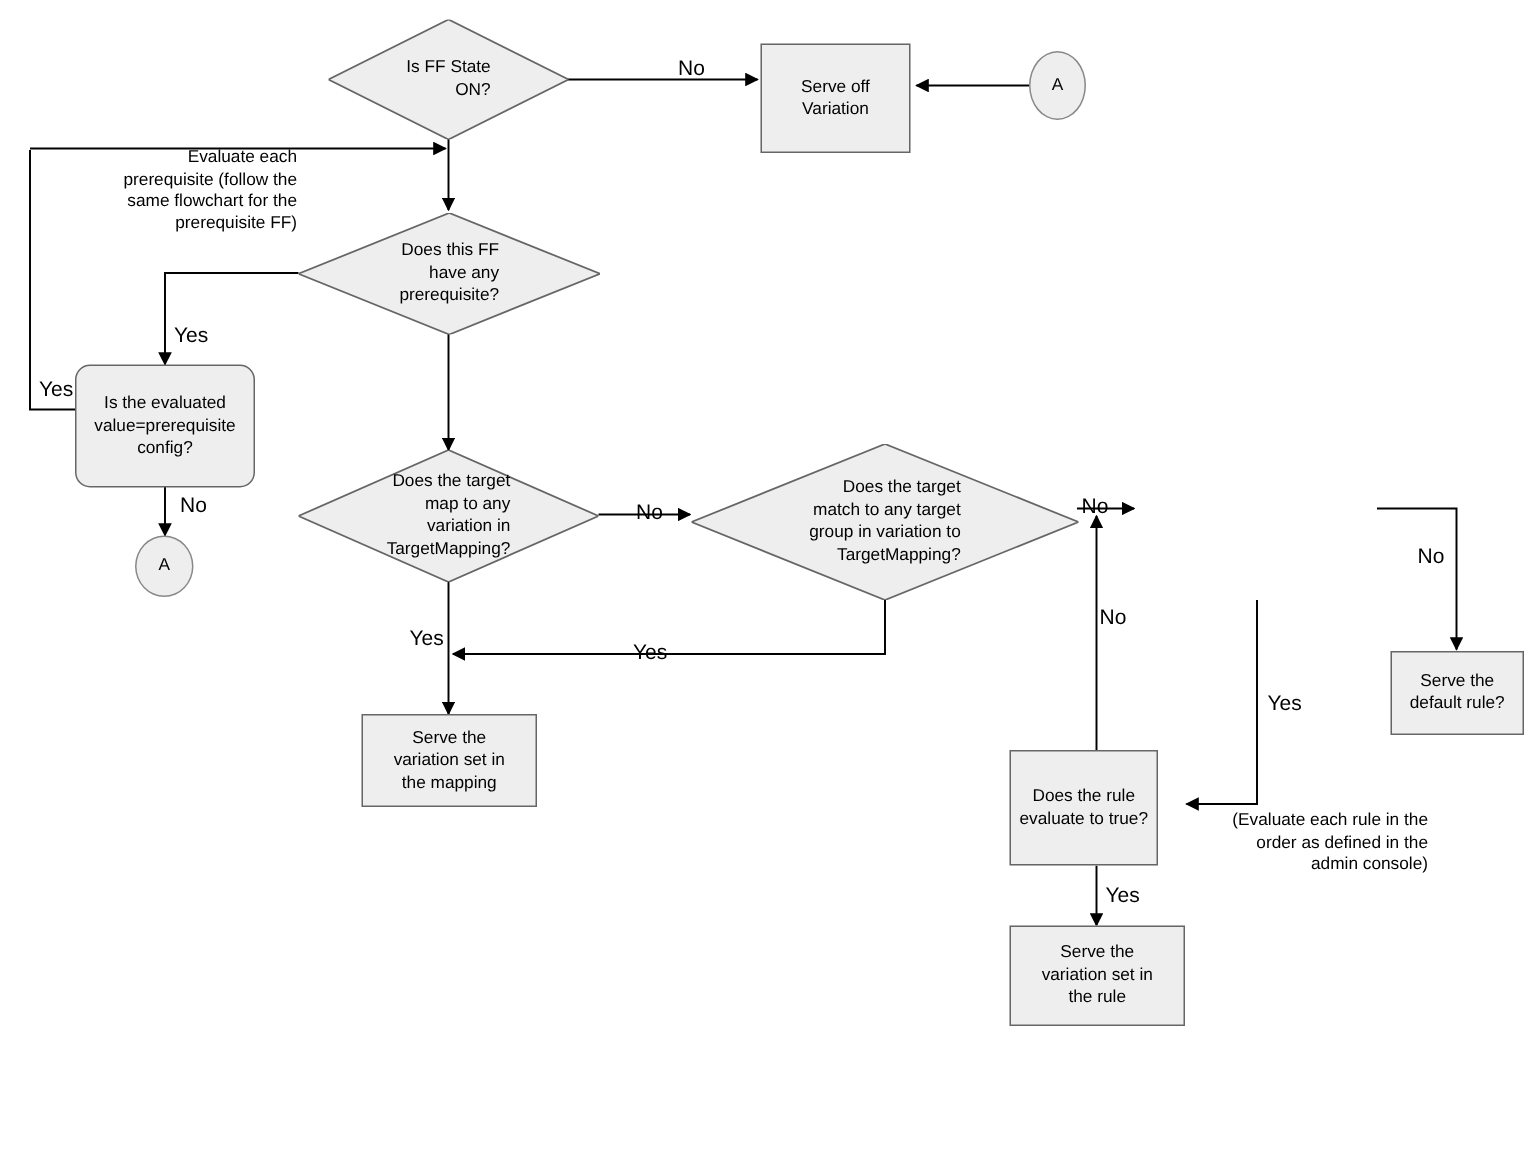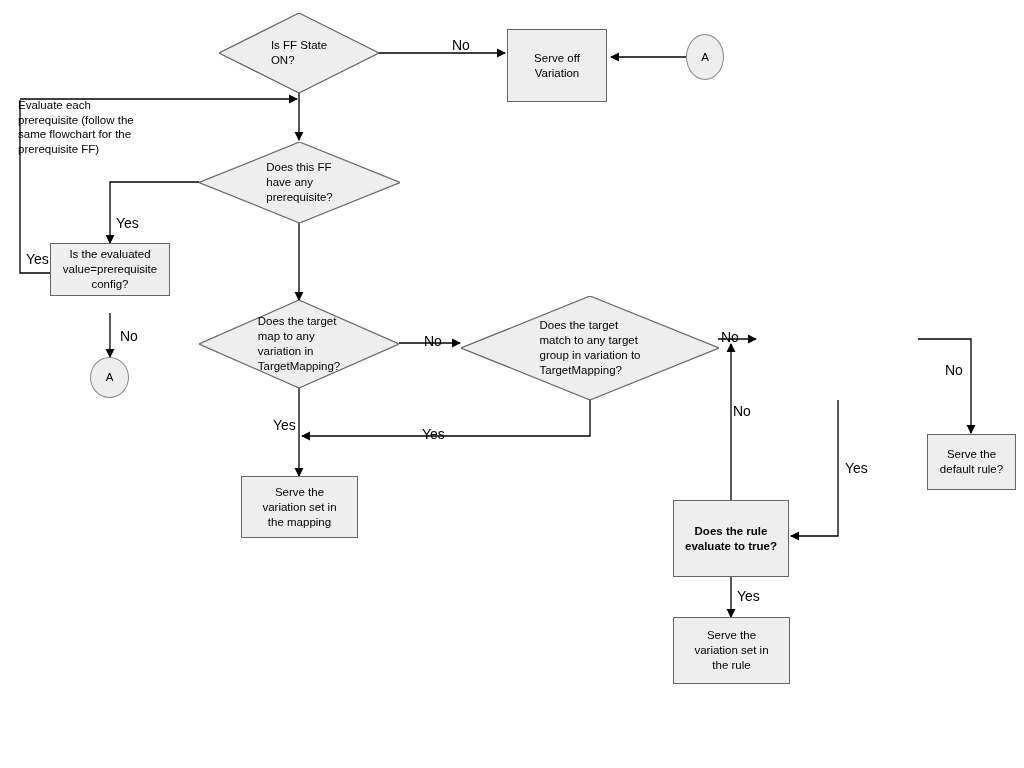--- a/index.html
+++ b/index.html
@@ -61,40 +61,41 @@
   .dia-wrap .dia-shape {
     position: absolute;
     left: 0;
     top: 0;
     width: 100%;
     height: 100%;
   }
   .dia-wrap .node-label {
     position: relative;
     z-index: 2;
-    text-align: left;
+    text-align: right;
     font-size: 11.5px;
     line-height: 15px;
     color: #000000;
     white-space: pre-line;
   }
   .edge-label {
     position: absolute;
     font-size: 14px;
     line-height: 14px;
     color: #000000;
     white-space: nowrap;
     background: transparent;
   }
   .note {
     position: absolute;
     font-size: 11.5px;
     line-height: 14.5px;
     color: #000000;
     white-space: pre-line;
+    text-align: right;
   }
 </style>
 </head>
 <body>
 
 <div id="canvas">
 
   <svg id="edges" viewBox="0 0 1024 768" xmlns="http://www.w3.org/2000/svg">
     <defs>
       <marker id="arrow" viewBox="0 0 10 10" refX="9" refY="5" markerWidth="7" markerHeight="7" orient="auto-start-reverse">
@@ -172,21 +173,21 @@
 
   <div class="dia-wrap" style="left:199px; top:142px; width:201px; height:81px;">
     <svg class="dia-shape" viewBox="0 0 201 81" preserveAspectRatio="none">
       <polygon points="100.5,0 201,40.5 100.5,81 0,40.5" fill="#eeeeee" stroke="#666666" stroke-width="1.2"></polygon>
     </svg>
     <span class="node-label">Does this FF
 have any
 prerequisite?</span>
   </div>
 
-  <div class="node process" style="left:50px; top:243px; width:120px; height:53px;">
+  <div class="node process" style="left:50px; top:243px; width:120px; height:82px;border-radius:10px;">
     <span class="node-label">Is the evaluated
 value=prerequisite
 config?</span>
   </div>
 
   <div class="node terminator" style="left:90px; top:357px; width:39px; height:41px;">
     <span class="node-label">A</span>
   </div>
 
   <div class="dia-wrap" style="left:199px; top:300px; width:200px; height:88px;">
@@ -214,21 +215,21 @@
     <span class="node-label">Serve the
 default rule?</span>
   </div>
 
   <div class="node process" style="left:241px; top:476px; width:117px; height:62px;">
     <span class="node-label">Serve the
 variation set in
 the mapping</span>
   </div>
 
-  <div class="node process" style="left:673px; top:500px; width:116px; height:77px;font-weight:bold;">
+  <div class="node process" style="left:673px; top:500px; width:99px; height:77px;">
     <span class="node-label">Does the rule
 evaluate to true?</span>
   </div>
 
   <div class="node process" style="left:673px; top:617px; width:117px; height:67px;">
     <span class="node-label">Serve the
 variation set in
 the rule</span>
   </div>
 
@@ -254,14 +255,17 @@
 
   <span class="edge-label" style="left:945px; top:363px;">No</span>
 
   <span class="edge-label" style="left:737px; top:589px;">Yes</span>
 
   <div class="note" style="left:18px; top:98px; width:180px;">Evaluate each
 prerequisite (follow the
 same flowchart for the
 prerequisite FF)</div>
 
+  <div class="note" style="left:792px; top:540px; width:160px;">(Evaluate each rule in the
+order as defined in the
+admin console)</div>
 
 </div>
 
 </body></html>

